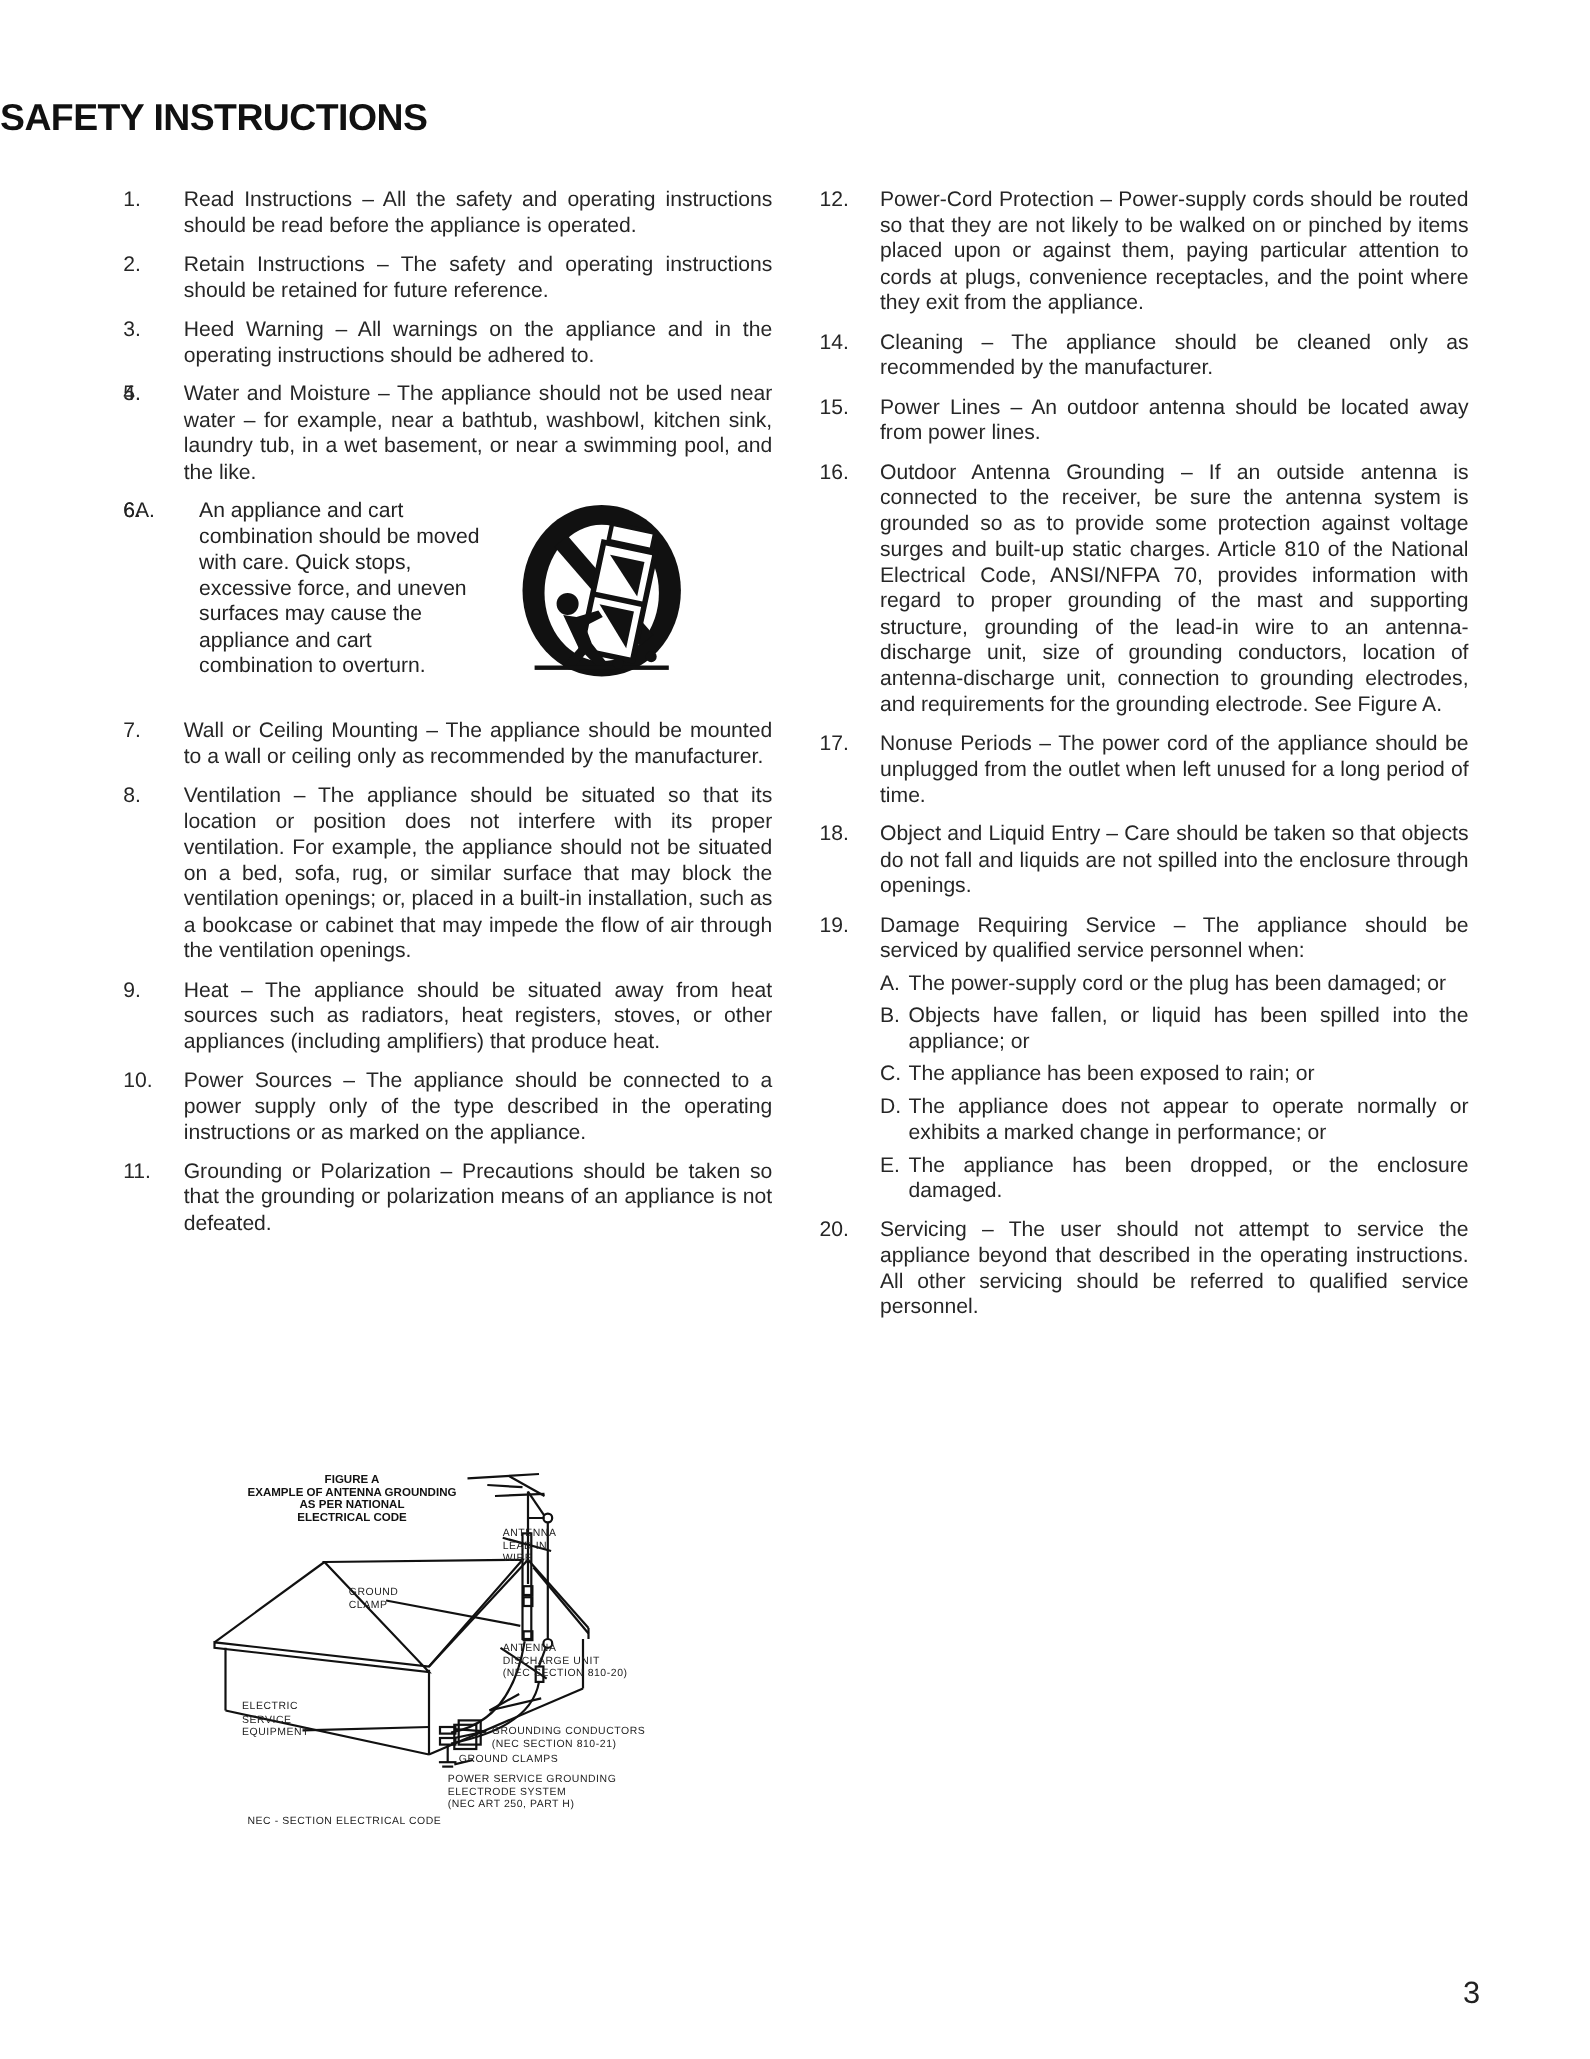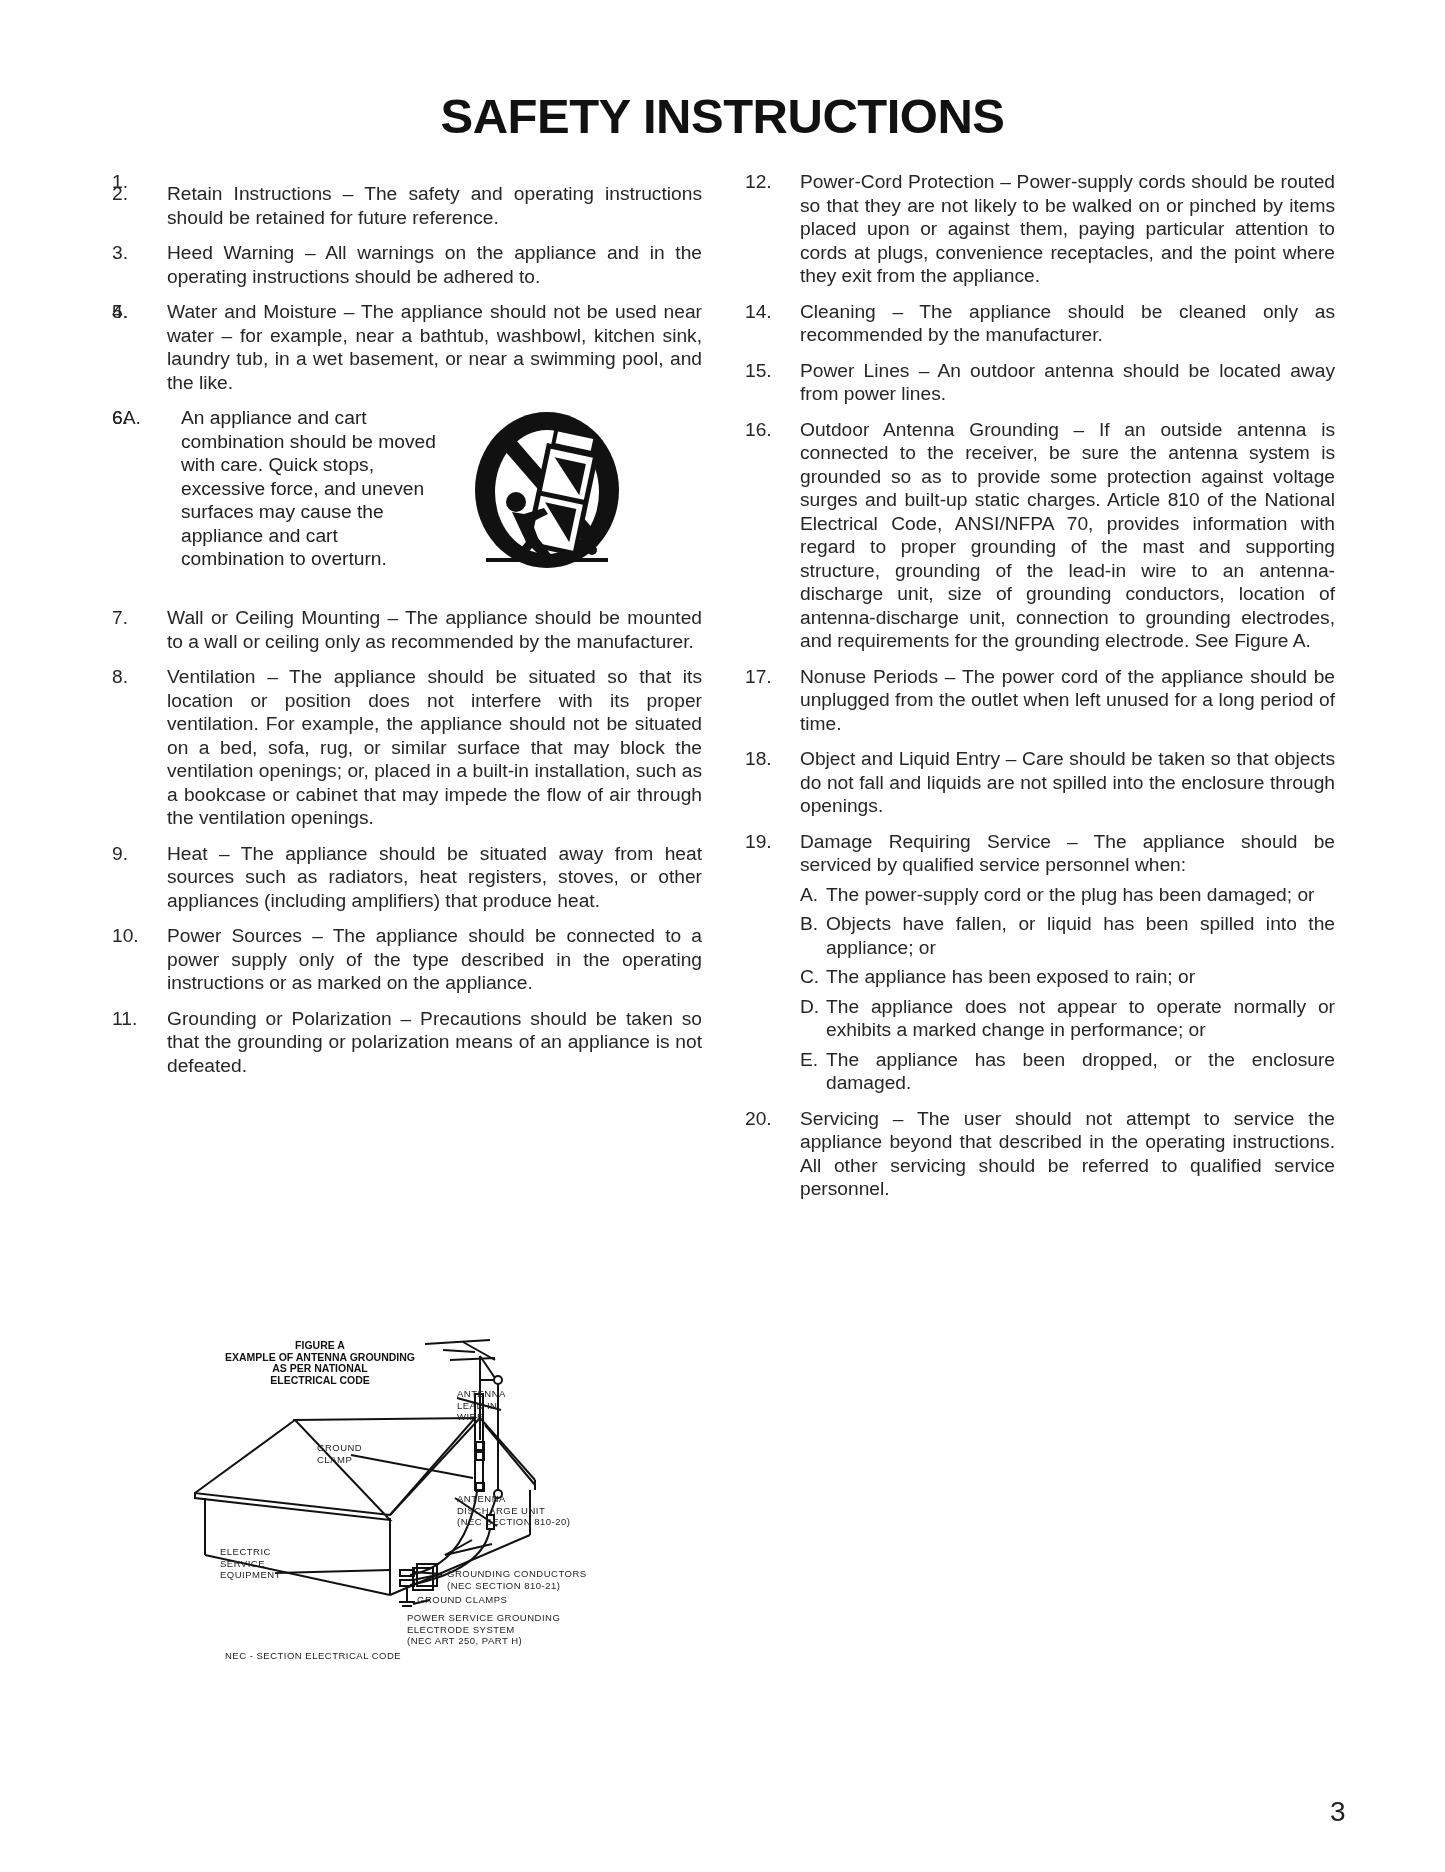--- a/index.html
+++ b/index.html
@@ -1,19 +1,19 @@
 <!DOCTYPE html>
 <html><head>
 <meta charset="utf-8">
 <style>
   html, body { margin: 0; padding: 0; background: #ffffff; }
   body { width: 1445px; height: 1872px; position: relative; overflow: hidden;
          font-family: "Liberation Sans", sans-serif; color: #222; }
-  .title { position: absolute; left: 0; width: 1445px; top: 88px; text-align: center;
-           font-family: "Liberation Sans", sans-serif; font-weight: bold; font-size: 49px;
+  .title { position: absolute; left: 0; width: 1445px; top: 88px; text-align: left;
+           font-family: "Liberation Sans", sans-serif; font-weight: bold; font-size: 34px;
            color: #111; letter-spacing: -0.5px; }
   .col { position: absolute; top: 170px; width: 590px; }
   .col.left { left: 112px; }
   .col.right { left: 745px; }
   .item { position: relative; padding-left: 55px; font-size: 19.2px; line-height: 23.5px;
           margin-bottom: 12px; text-align: justify; color: #262626; }
   .item .num { position: absolute; left: 0; top: 0; }
   .sub { position: relative; padding-left: 26px; margin-top: 6px; text-align: justify; }
   .sub .letter { position: absolute; left: 0; top: 0; }
   .item6a { position: relative; padding-left: 55px; font-size: 19.2px; line-height: 23.5px;
@@ -25,21 +25,21 @@
                font-weight: bold; font-size: 10.5px; line-height: 11.5px; color: #111; }
   .fig-label { position: absolute; font-size: 9.5px; line-height: 11.5px; color: #222; letter-spacing: 0.5px; white-space: pre-line; }
   .page-num { position: absolute; left: 1330px; top: 1796px; font-size: 28px; color: #222; }
 </style>
 </head>
 <body>
 
 <div class="title">SAFETY INSTRUCTIONS</div>
 
 <div class="col left">
-  <div class="item"><span class="num">1.</span></div>
+  <div class="item"><span class="num">1.</span><span>Read Instructions – All the safety and operating instructions should be read before the appliance is operated.</span></div>
   <div class="item"><span class="num">2.</span><span>Retain Instructions – The safety and operating instructions should be retained for future reference.</span></div>
   <div class="item"><span class="num">3.</span><span>Heed Warning – All warnings on the appliance and in the operating instructions should be adhered to.</span></div>
   <div class="item"><span class="num">4.</span></div>
   <div class="item"><span class="num">5.</span><span>Water and Moisture – The appliance should not be used near water – for example, near a bathtub, washbowl, kitchen sink, laundry tub, in a wet basement, or near a swimming pool, and the like.</span></div>
   <div class="item"><span class="num">6.</span></div>
 
   <div class="item6a">
     <span class="num" style="position:absolute;left:0;top:0;">6A.</span>
     <div class="text">An appliance and cart combination should be moved with care. Quick stops, excessive force, and uneven surfaces may cause the appliance and cart combination to overturn.</div>
     <svg class="cart-icon" viewBox="0 0 166 166">

